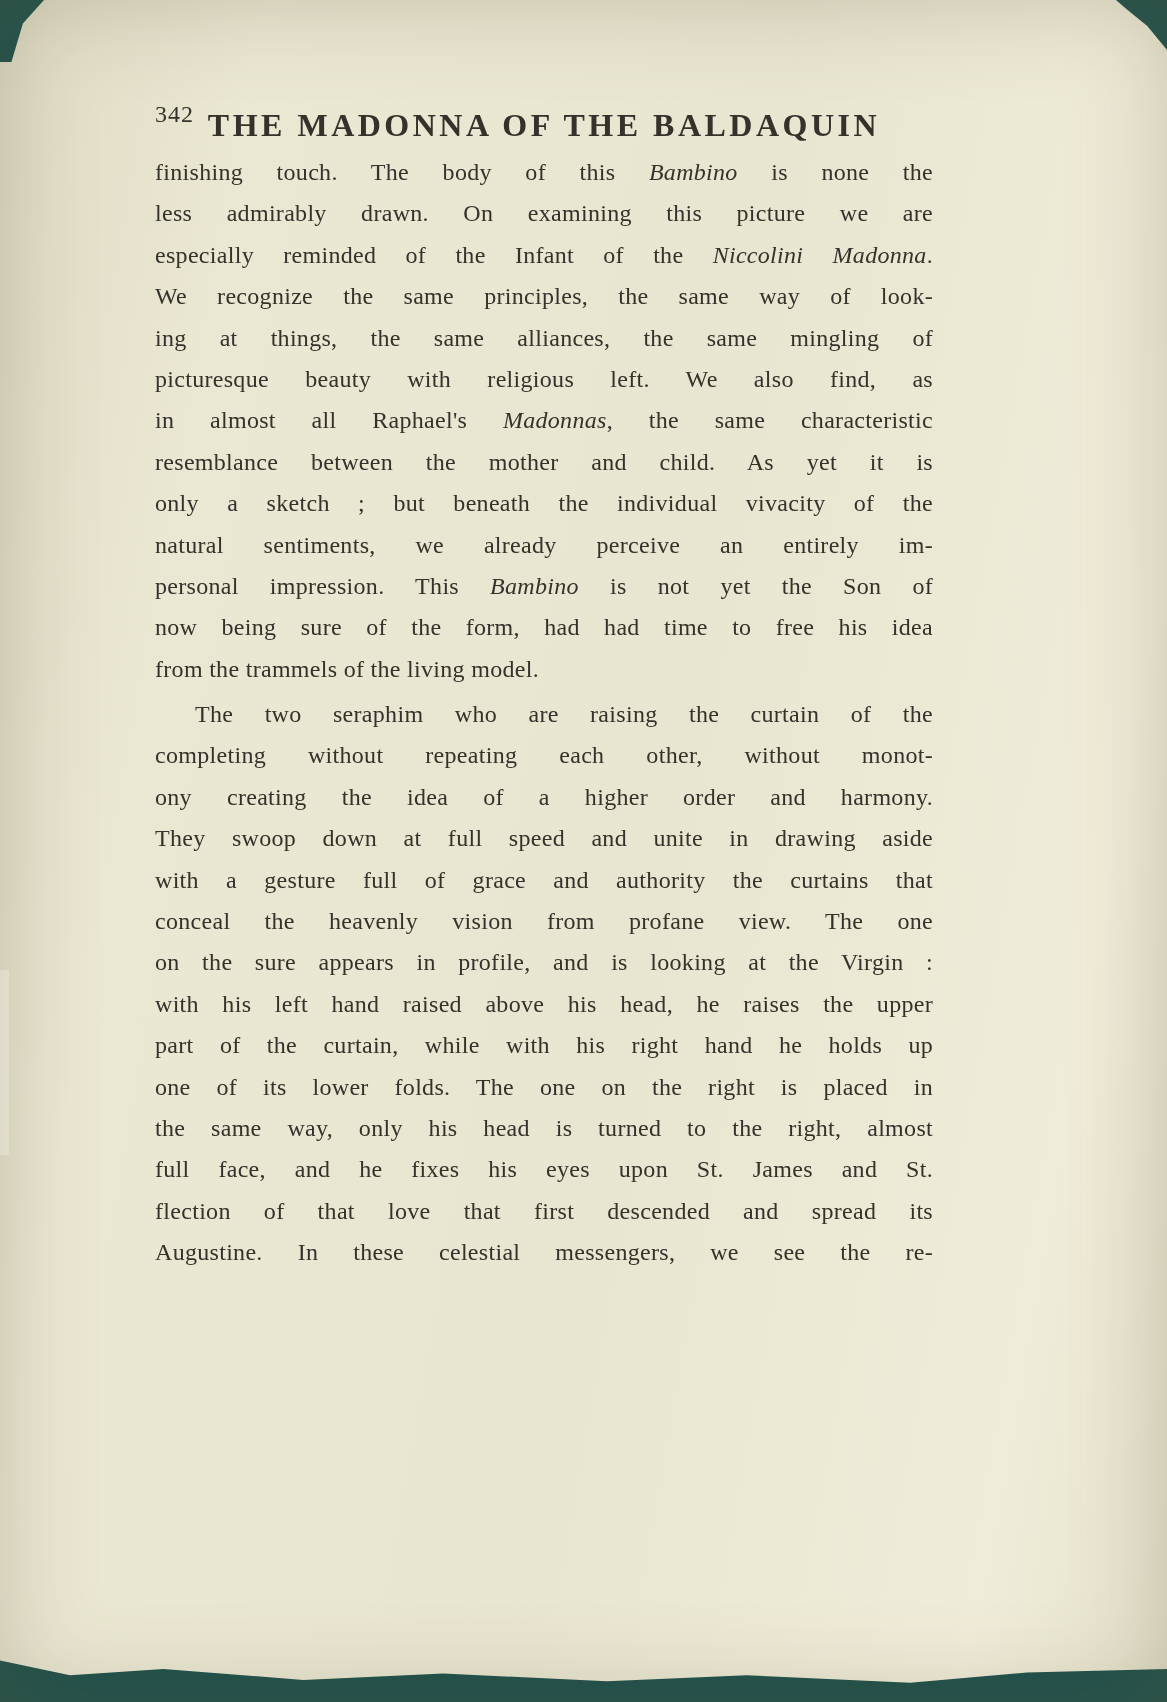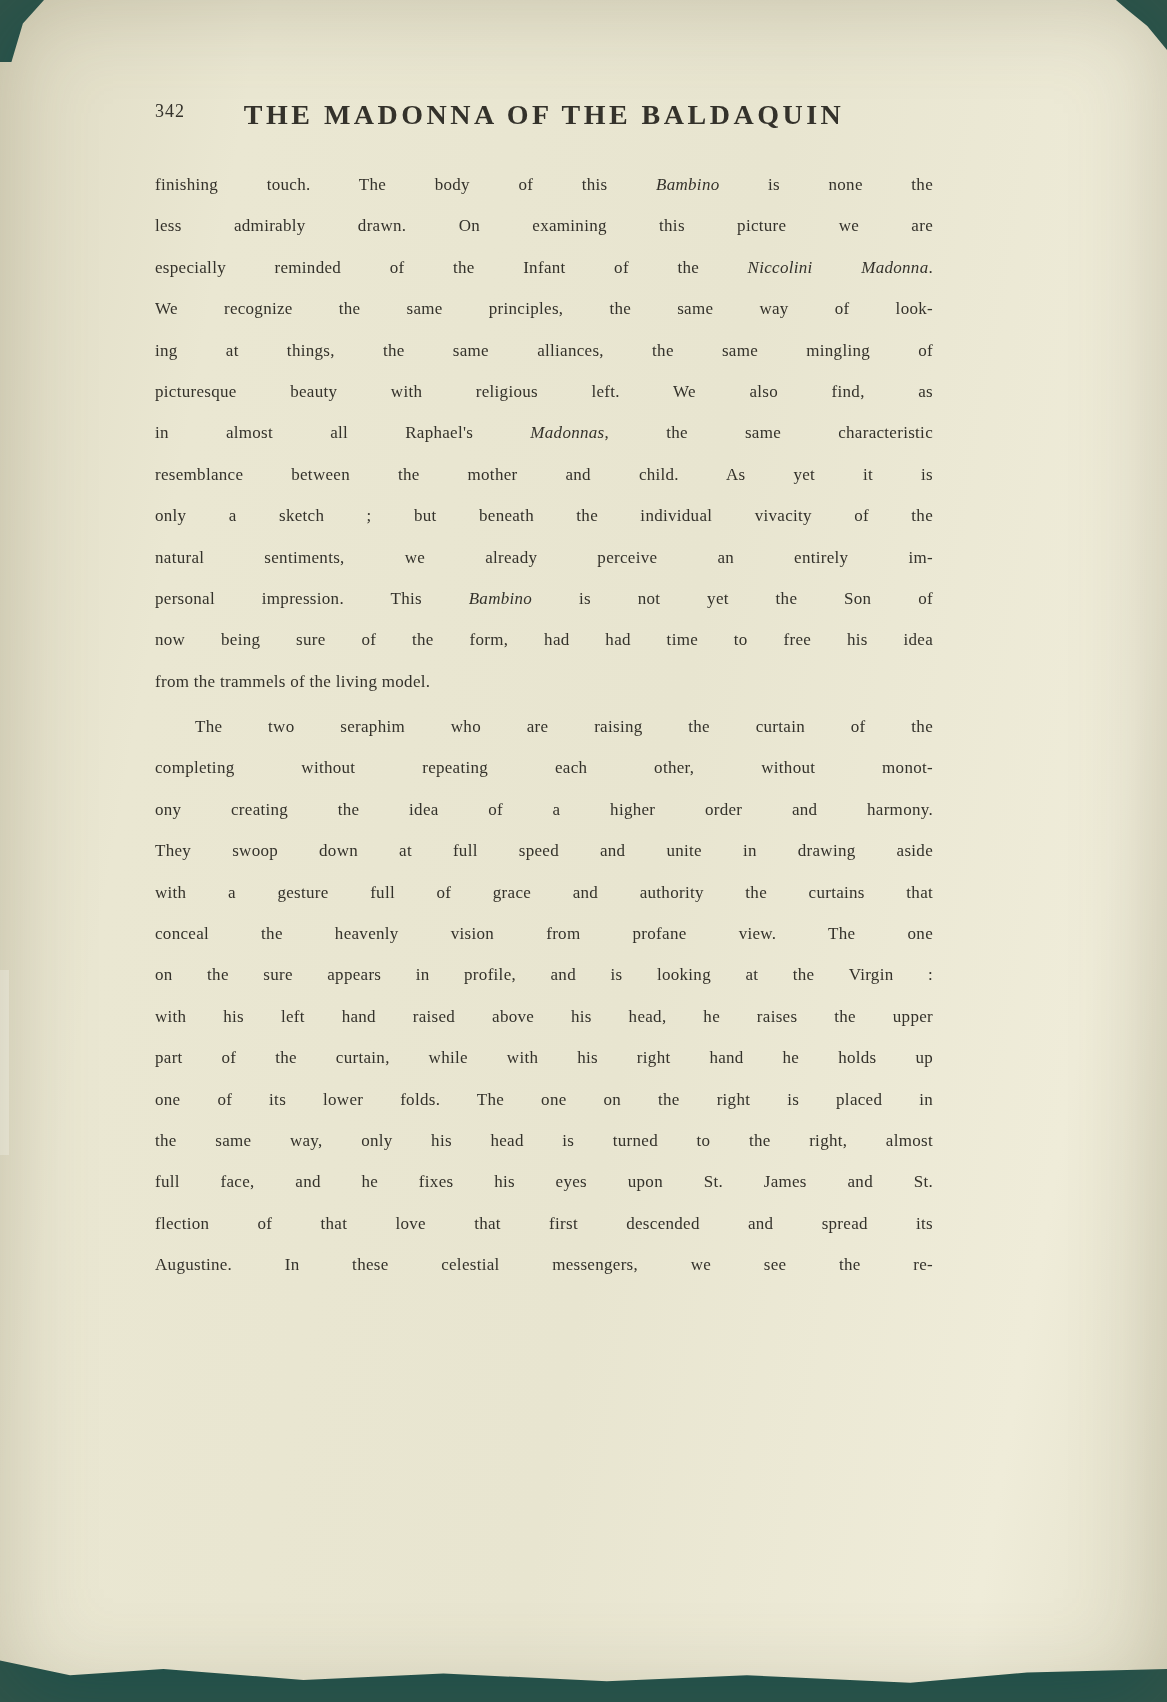--- a/index.html
+++ b/index.html
@@ -27,29 +27,29 @@
   .art-tl { left:0; top:0; width:44px; height:62px;
     clip-path:polygon(0 0,100% 0,52% 38%,26% 100%,0 100%); }
   .art-tr { right:0; top:0; width:58px; height:50px;
     clip-path:polygon(12% 0,100% 0,100% 100%,66% 52%,30% 18%); }
   .art-bottom { left:0; bottom:0; width:1167px; height:46px;
     clip-path:polygon(0 10%,6% 42%,14% 28%,26% 52%,38% 38%,52% 55%,64% 42%,78% 58%,88% 36%,100% 28%,100% 100%,0 100%); }
 
   .header-row { position:absolute; top:99px; left:155px; width:778px; height:38px; }
   .page-number {
     position:absolute; left:0; top:2px;
-    font-size:18px; letter-spacing:1px;
+    font-size:24px; letter-spacing:1px;
   }
   .running-title {
-    position:absolute; left:0; right:0; top:0;
+    position:absolute; left:0; right:0; top:8px;
     text-align:center;
-    font-size:28px; font-weight:bold; letter-spacing:3.5px;
+    font-size:32px; font-weight:bold; letter-spacing:3.5px;
   }
 
-  .text-block { position:absolute; left:155px; top:152px; width:778px; font-size:17px;margin-top:12px; }
+  .text-block { position:absolute; left:155px; top:152px; width:778px; font-size:24px; }
   .para + .para { margin-top:4px; }
   .line {
     height:41.4px; line-height:41.4px;
     text-align:justify; text-align-last:justify;
     letter-spacing:0.3px;
   }
   .line.nojust { text-align-last:left; }
   .line.indent { text-indent:40px; }
   .it { font-style:italic; }
 </style>

